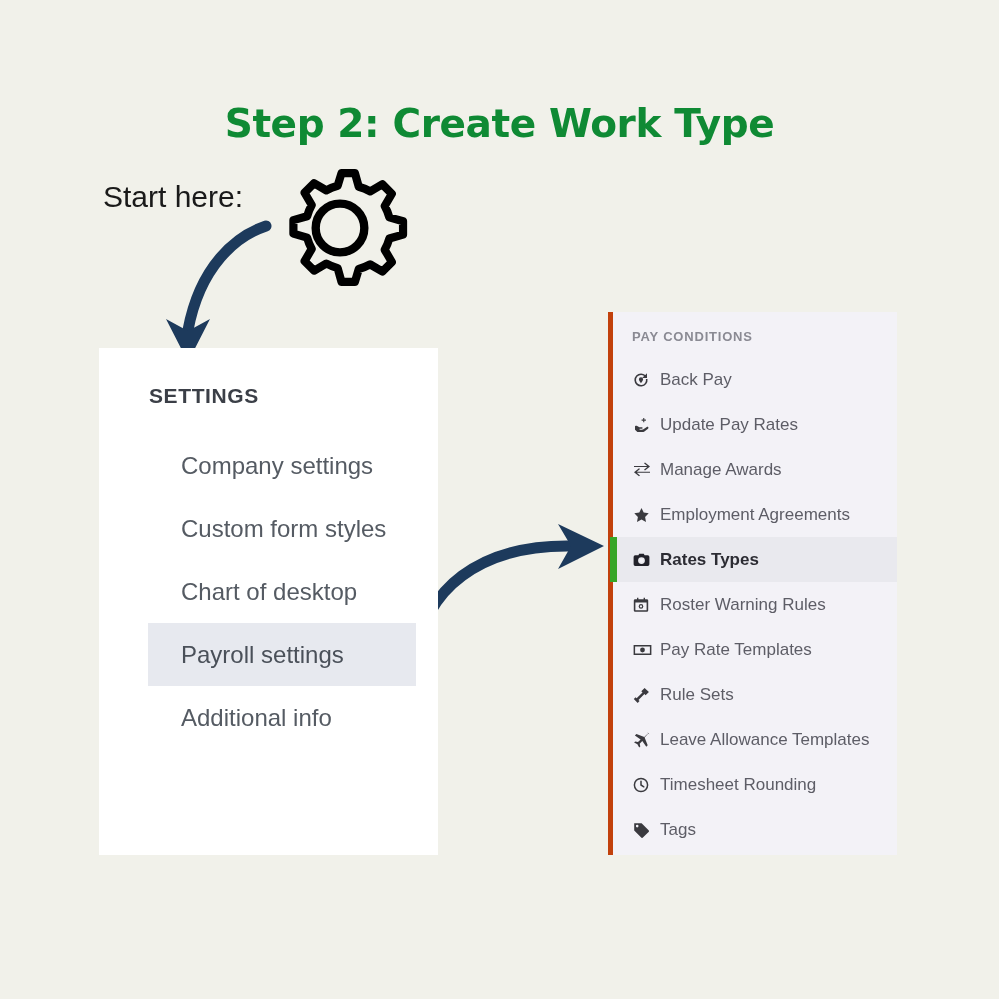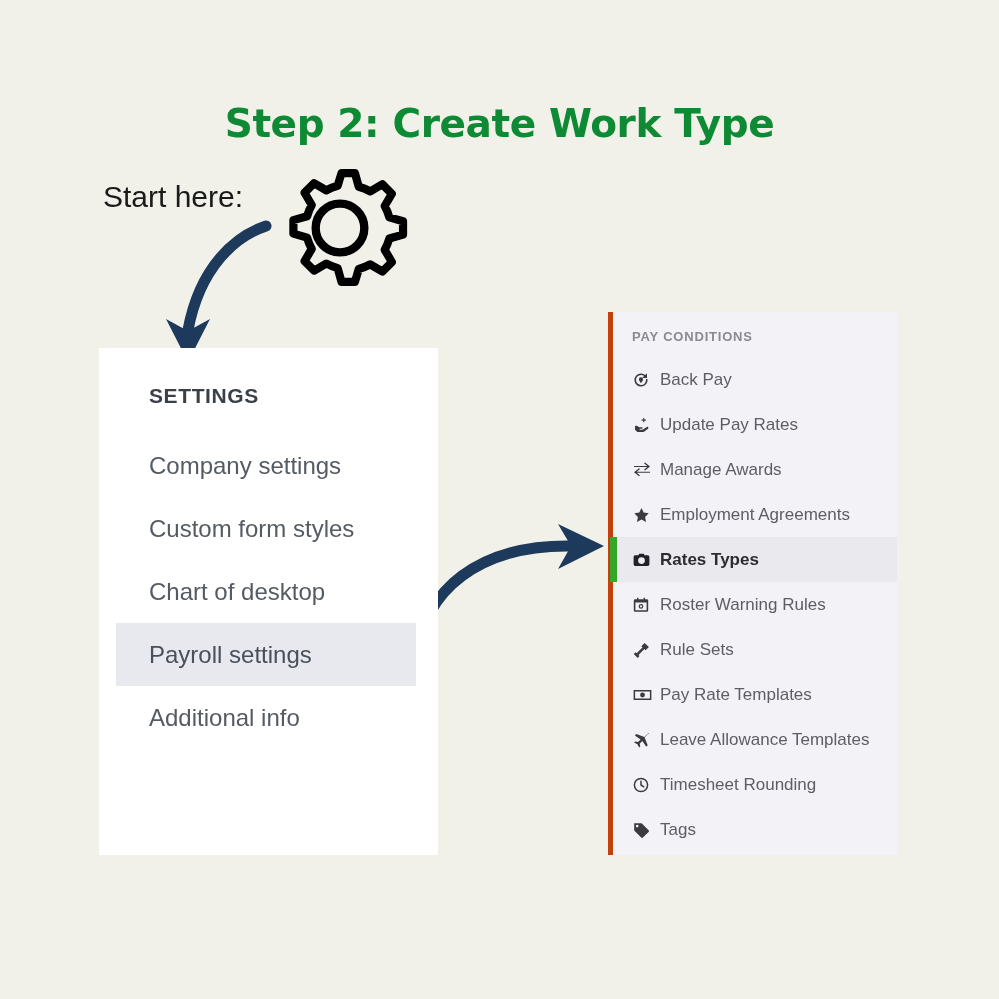--- a/index.html
+++ b/index.html
@@ -53,20 +53,21 @@
     font-size: 21px;
     font-weight: bold;
     letter-spacing: 0.6px;
     color: #3b3f47;
     font-family: "Liberation Sans", sans-serif;
   }
   .settings-list {
     position: absolute;
     left: 0; top: 86px; right: 0;
     list-style: none;
+    padding-left: 32px;
   }
   .settings-item {
     position: relative;
     height: 63px;
     display: flex;
     align-items: center;
     padding-left: 50px;
     font-size: 24px;
     font-weight: 300;
     color: #555b63;
@@ -246,40 +247,40 @@
             <path d="M4 .8v1.4H2.2A1.4 1.4 0 0 0 .8 3.6v9.8a1.4 1.4 0 0 0 1.4 1.4h11.6a1.4 1.4 0 0 0 1.4-1.4V3.6a1.4 1.4 0 0 0-1.4-1.4H12V.8h-1.4v1.4H5.4V.8zM2.4 5.6h11.2v7.6H2.4z"></path>
             <circle cx="8" cy="9.4" r="2.3"></circle>
             <circle cx="8" cy="9.4" r="1.1" fill="#f3f2f7"></circle>
           </svg>
         </span>
         <span>Roster Warning Rules</span>
       </li>
 
       <li class="pay-item">
         <span class="pi-icon">
-          <svg width="17" height="16" viewBox="0 0 17 16" fill="currentColor">
-            <path d="M11.6.9 8.3 4.2l1.2 1.2-5.9 5.9-1-1-1.8 1.8 3.9 3.9L6.5 14l-1-1 5.9-5.9 1.2 1.2L15.9 5z"></path>
-          </svg>
-        </span>
-        <span>Rule Sets</span>
-      </li>
-
-      <li class="pay-item">
-        <span class="pi-icon">
           <svg width="19" height="16" viewBox="0 0 19 16" fill="currentColor">
             <path d="M.6 3.1v9.8h17.8V3.1zm1.5 1.5h14.8v6.8H2.1z"></path>
             <circle cx="9.5" cy="8" r="2.4"></circle>
           </svg>
         </span>
         <span>Pay Rate Templates</span>
       </li>
 
       <li class="pay-item">
         <span class="pi-icon">
           <svg width="17" height="16" viewBox="0 0 17 16" fill="currentColor">
+            <path d="M11.6.9 8.3 4.2l1.2 1.2-5.9 5.9-1-1-1.8 1.8 3.9 3.9L6.5 14l-1-1 5.9-5.9 1.2 1.2L15.9 5z"></path>
+          </svg>
+        </span>
+        <span>Rule Sets</span>
+      </li>
+
+      <li class="pay-item">
+        <span class="pi-icon">
+          <svg width="17" height="16" viewBox="0 0 17 16" fill="currentColor">
             <path d="M16.4 2.2a1.4 1.4 0 0 0-2-.1l-3.1 3L3.4 2 1.9 3.4l5.7 4-2.6 2.6-2.8-.6-1.1 1.1 3.3 1.8 1.8 3.3 1.1-1.1-.6-2.8 2.6-2.6 4 5.7 1.4-1.5-3.1-7.9 3-3.1a1.4 1.4 0 0 0-.2-2z"></path>
           </svg>
         </span>
         <span>Leave Allowance Templates</span>
       </li>
 
       <li class="pay-item">
         <span class="pi-icon">
           <svg width="16" height="16" viewBox="0 0 16 16" fill="none" stroke="currentColor" stroke-width="1.5">
             <circle cx="8" cy="8" r="6.6"></circle>

